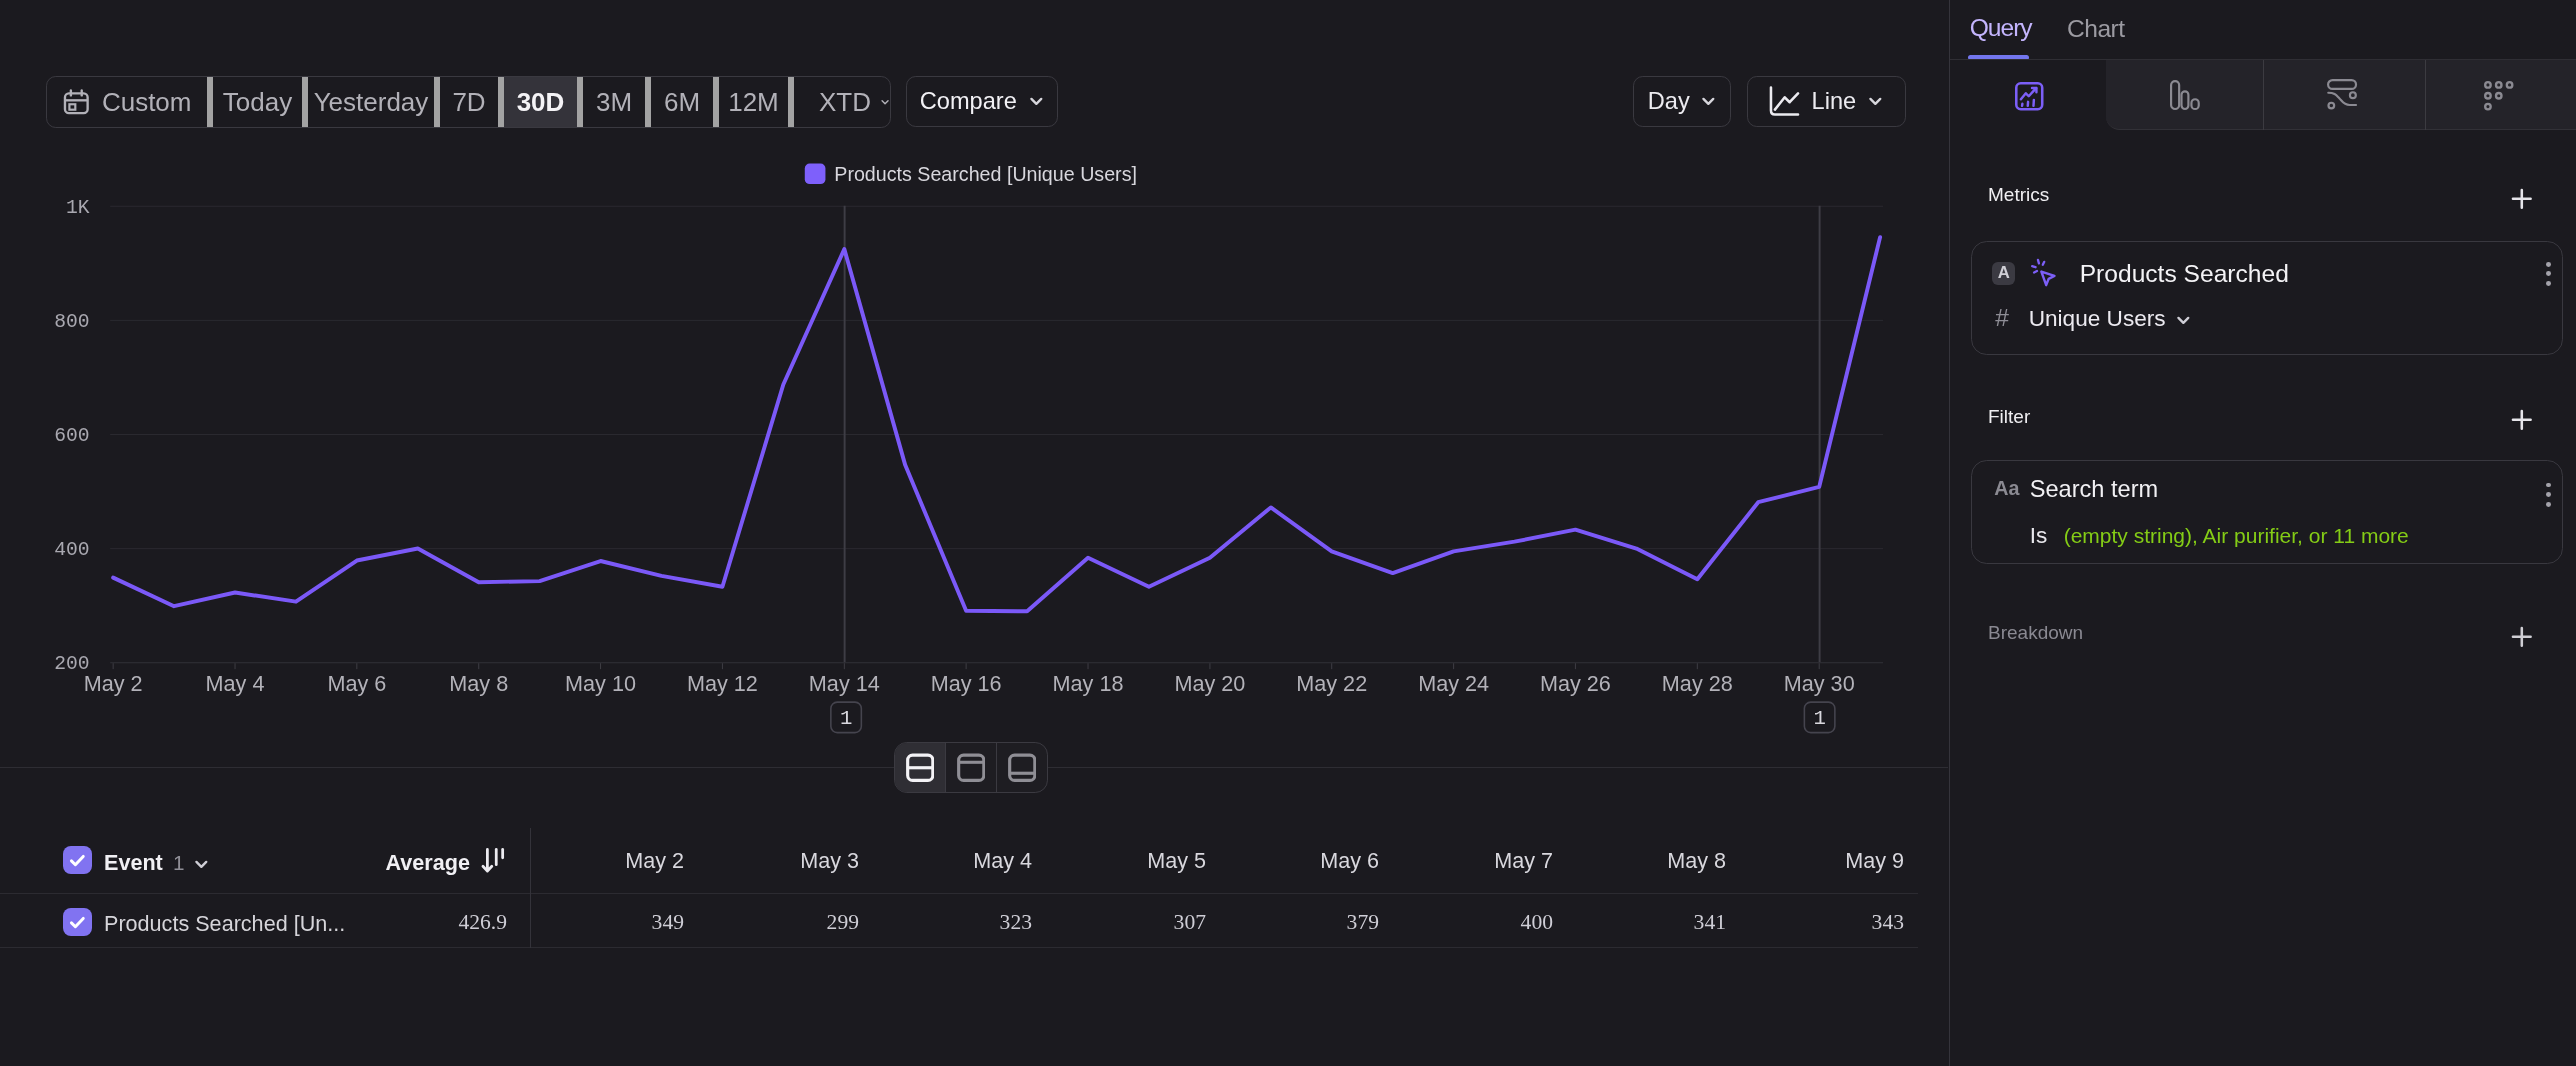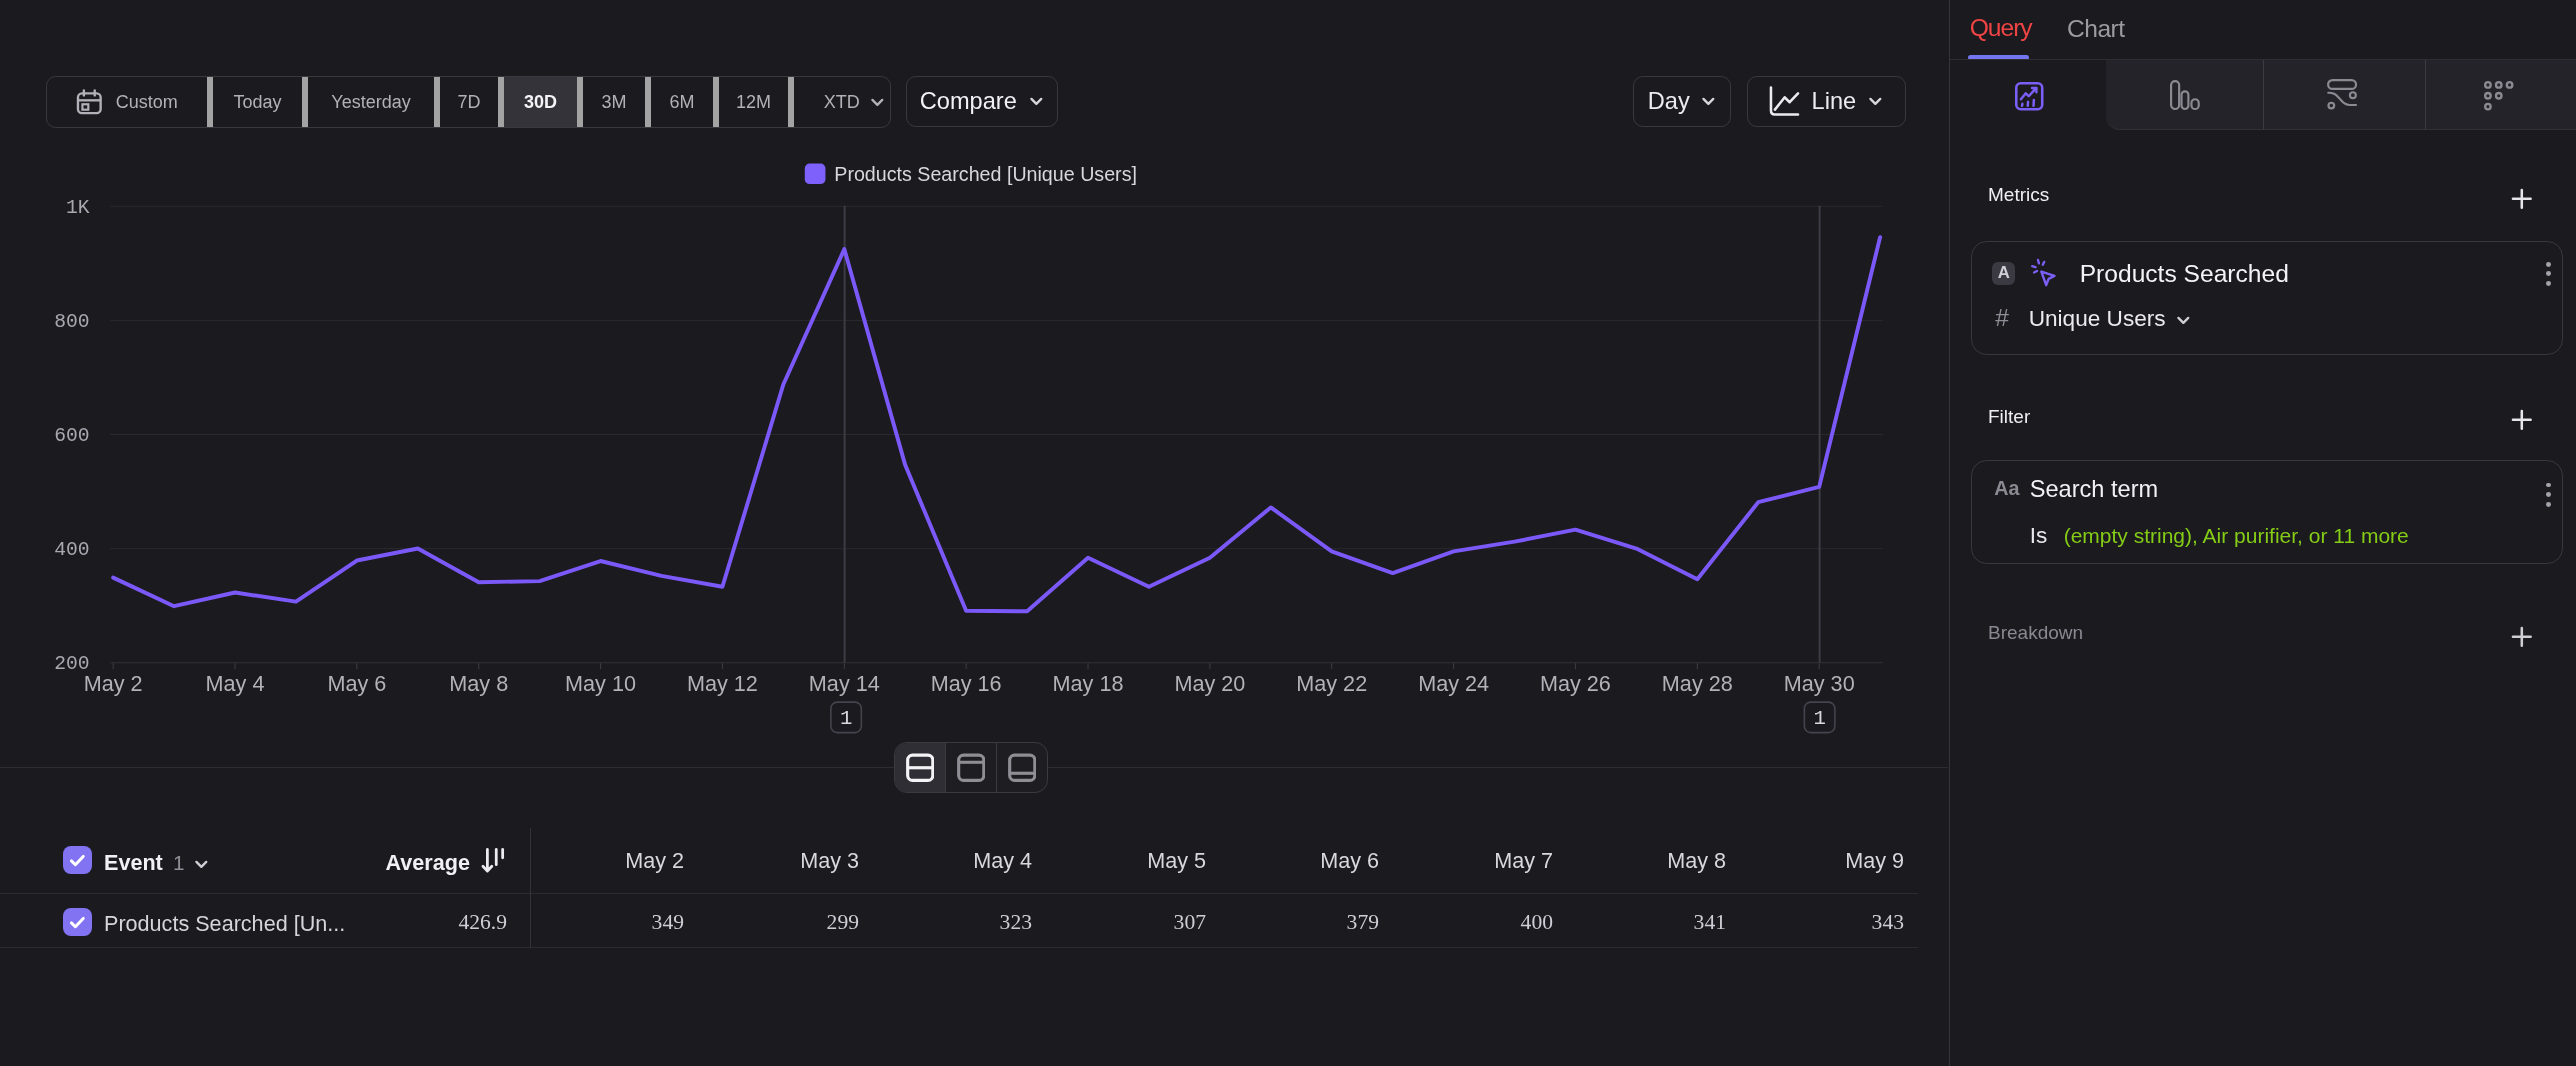--- a/index.html
+++ b/index.html
@@ -2,21 +2,21 @@
 <html><head>
 <meta charset="utf-8">
 <style>
   html,body{margin:0;padding:0;}
   body{width:2576px;height:1067px;background:#1b1a1f;overflow:hidden;position:relative;
        font-family:"Liberation Sans",sans-serif;-webkit-font-smoothing:antialiased;}
   .abs{position:absolute;}
   .mono{font-family:Liberation Serif, serif;}
   
   .rangebar{left:46px;top:76px;width:845px;height:52px;border:1px solid #3a3940;border-radius:9.8px;
-    display:flex;box-sizing:border-box;color:#b2b1b8;font-size:18px;}
+    display:flex;box-sizing:border-box;color:#b2b1b8;font-size:26px;}
   .rangebar .cell{display:flex;align-items:center;justify-content:center;border-left:6px solid #a3a3a3;box-sizing:border-box;}
   .rangebar .cell:first-child{border-left:none;}
   .rangebar .sel{background:#34333a;color:#f4f3f6;font-weight:bold;}
   .btn{border:1px solid #3a3940;border-radius:9.8px;box-sizing:border-box;display:flex;align-items:center;justify-content:center;color:#ecebf0;}
   svg{display:block;}
   .seg{left:894px;top:742px;width:154px;height:51px;border:1px solid #3b3a41;border-radius:12.8px;box-sizing:border-box;display:flex;overflow:hidden;background:#1e1d22;}
   .seg .s{flex:1;display:flex;align-items:center;justify-content:center;border-left:1px solid #3b3a41;}
   .seg .s:first-child{border-left:none;}
   .seg .on{background:#2f2e34;}
   
@@ -219,21 +219,21 @@
     <span class="abs dv mono" style="left:1396px;">400</span>
     <span class="abs dv mono" style="left:1569px;">341</span>
     <span class="abs dv mono" style="left:1747px;">343</span>
   </div>
 
   <div class="abs" style="left:530px;top:828px;width:1px;height:120px;background:#34333a;"></div>
 </div>
 
 <div id="sidebar" class="abs">
 
-  <span class="abs" style="left:19.7px;top:13.8px;font-size:24.6px;letter-spacing:-1px;font-weight:500;color:#ef4444;">Query</span>
+  <span class="abs" style="left:19.7px;top:13.8px;font-size:24.6px;letter-spacing:-1px;font-weight:500;color:#c4b5fd;">Query</span>
   <span class="abs" style="left:117px;top:14.8px;font-size:24.6px;letter-spacing:-0.5px;color:#9c9ba2;">Chart</span>
   <div class="abs" style="left:17.7px;top:55px;width:61px;height:4.9px;border-radius:3px;background:#7376ee;"></div>
   <div class="abs" style="left:0;top:59px;width:627px;height:1px;background:#2f2e34;"></div>
 
   <div class="abs" style="left:156px;top:60px;width:470px;height:70px;background:#242329;border-bottom:1px solid #323137;border-radius:0 0 0 13.8px;box-sizing:border-box;"></div>
   <div class="abs" style="left:313px;top:60px;width:1px;height:70px;background:#3c3b41;"></div>
   <div class="abs" style="left:475px;top:60px;width:1px;height:70px;background:#3c3b41;"></div>
 
   <svg class="abs" style="left:65px;top:82px;" width="28.5" height="28.5" viewBox="0 0 29 29">
     <rect x="1.3" y="1.3" width="26.4" height="26.4" rx="4.5" fill="none" stroke="#7c5ff7" stroke-width="2.6"></rect>

